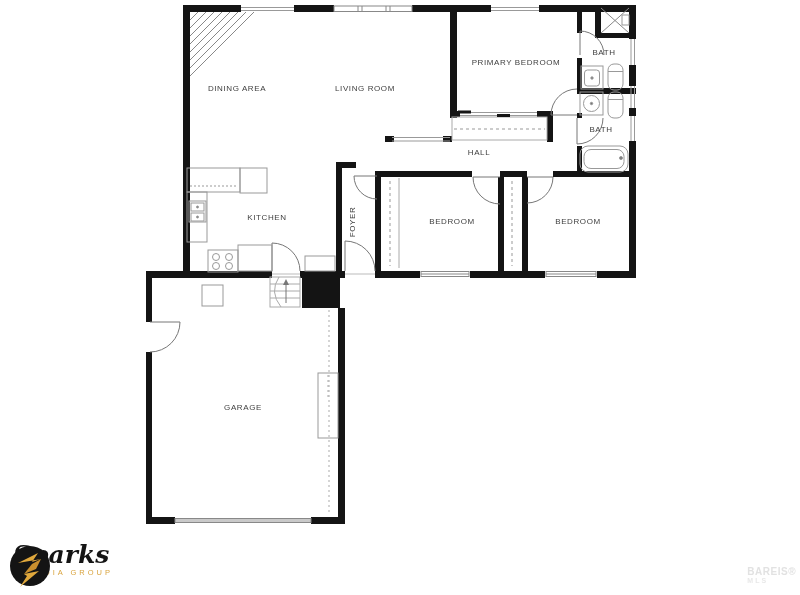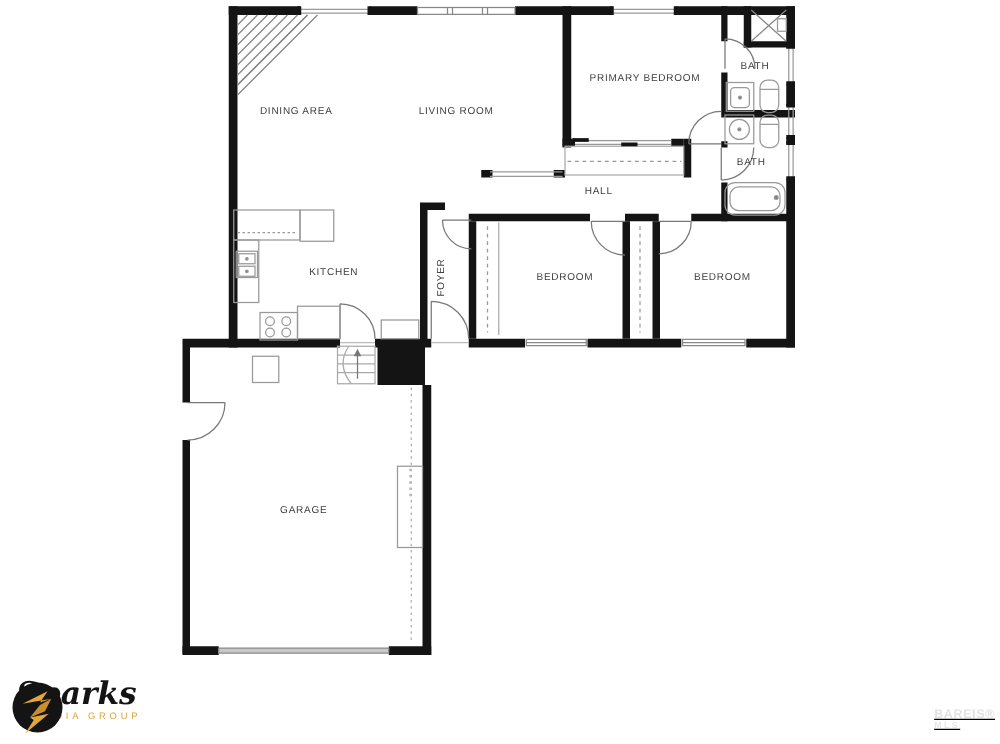--- a/index.html
+++ b/index.html
@@ -8,21 +8,21 @@
   svg{position:absolute;left:0;top:0;}
   .room-label{font-family:"Liberation Sans",sans-serif;font-size:8px;letter-spacing:.6px;
               fill:#3e3e3e;text-anchor:middle;}
   .logo{position:absolute;left:8px;top:543px;display:flex;align-items:flex-start;}
   .logo-text{margin-left:5px;}
   .logo-script{font-family:"DejaVu Serif",serif;font-style:italic;font-weight:bold;
                font-size:25px;color:#141414;line-height:24px;}
   .logo-sub{font-size:7.5px;letter-spacing:3px;color:#d9a43e;margin-top:1px;margin-left:14px;}
   .disclaimer{position:absolute;left:0;right:0;top:573px;text-align:center;
               font-size:7.5px;color:#3c3c3c;letter-spacing:.2px;}
-  .watermark{position:absolute;right:4px;top:567px;text-align:left;line-height:9px;text-decoration:underline;}
+  .watermark{position:absolute;right:4px;top:567px;text-align:left;line-height:9px;}
   .wm1{font-size:10px;font-weight:bold;color:#e2e2e2;letter-spacing:.5px;}
   .wm2{font-size:7px;font-weight:bold;color:#e8e8e8;letter-spacing:2px;}
 </style>
 </head>
 <body>
 
 <div id="canvas">
 
 <svg width="800" height="595" viewBox="0 0 800 595">
 

